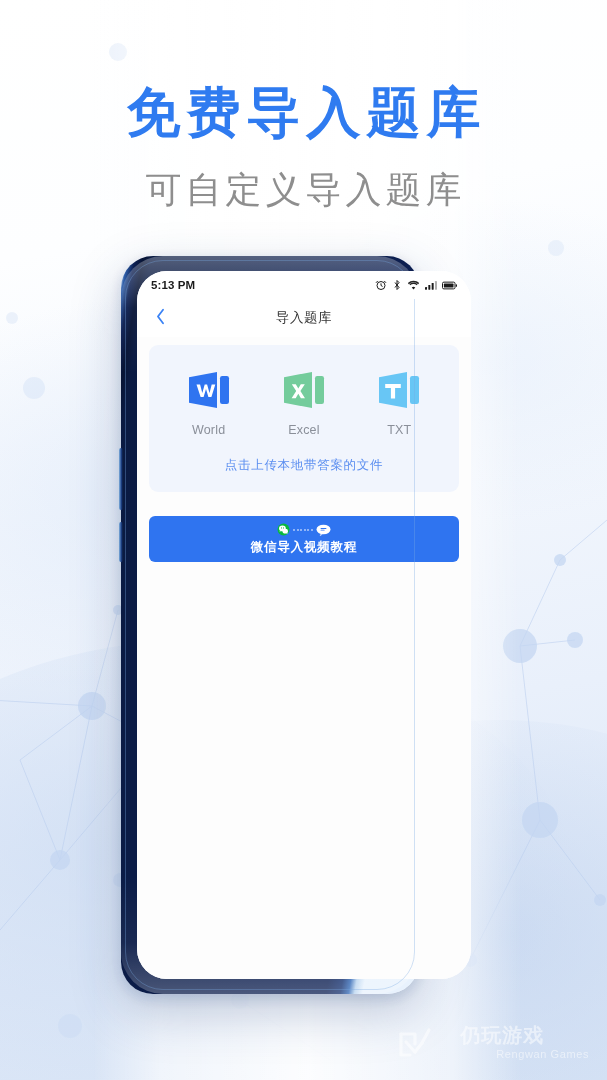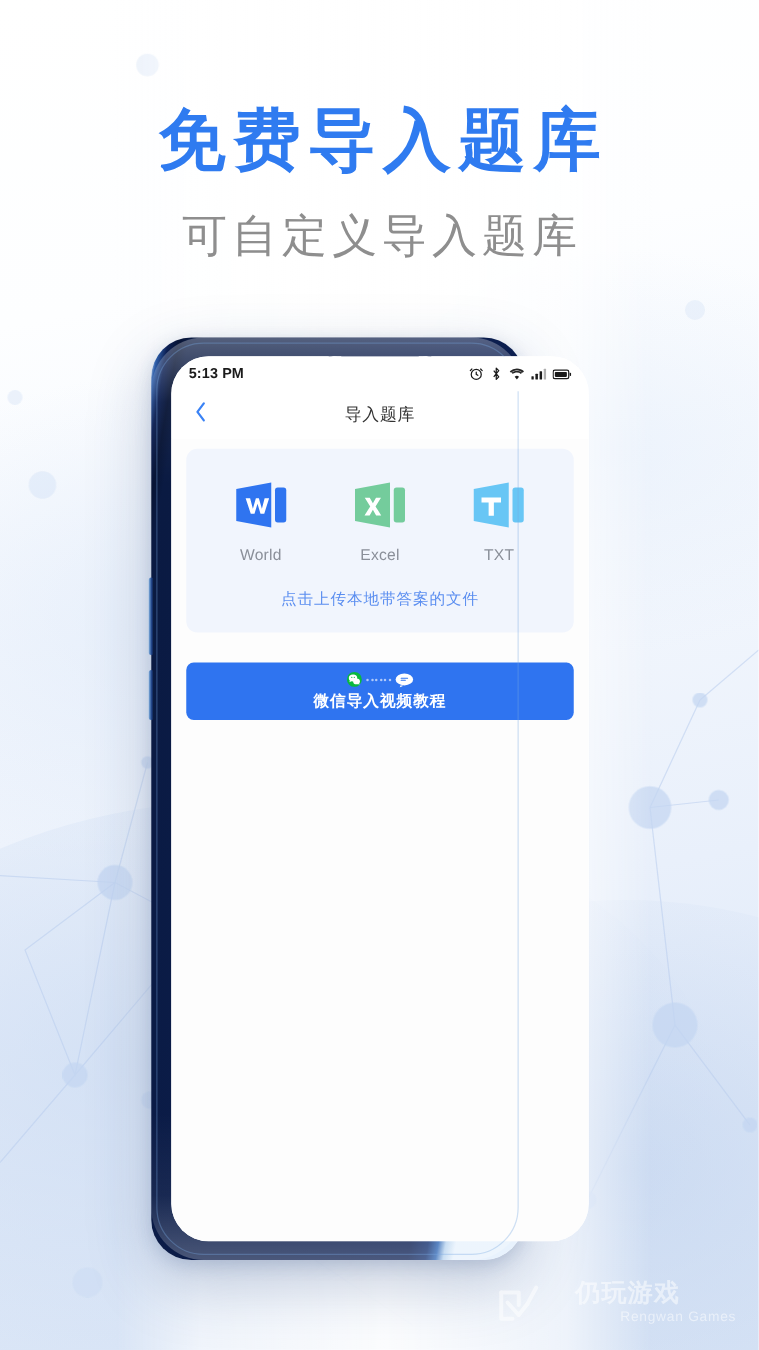--- a/index.html
+++ b/index.html
@@ -111,21 +111,21 @@
     letter-spacing: 4px;
     color: #8e8e8e;
     line-height: 1.2;
     text-indent: 4px;
   }
 
   
   .phone {
     position: absolute;
     left: 121px;
-    top: 270px;
+    top: 256px;
     width: 298px;
     height: 738px;
     border-radius: 32px;
     z-index: 6;
     background:
       linear-gradient(100deg,
         #9cc2ea 0px, #cfe2f6 3px, #2e5da8 7px,
         #0c1f52 14px, #071435 22px, #0a1a42 30px,
         #0c1f52 330px, #13306f 344px, #2f66b4 352px,
         #b9d4ef 358px, #e8f2fd 366px);

